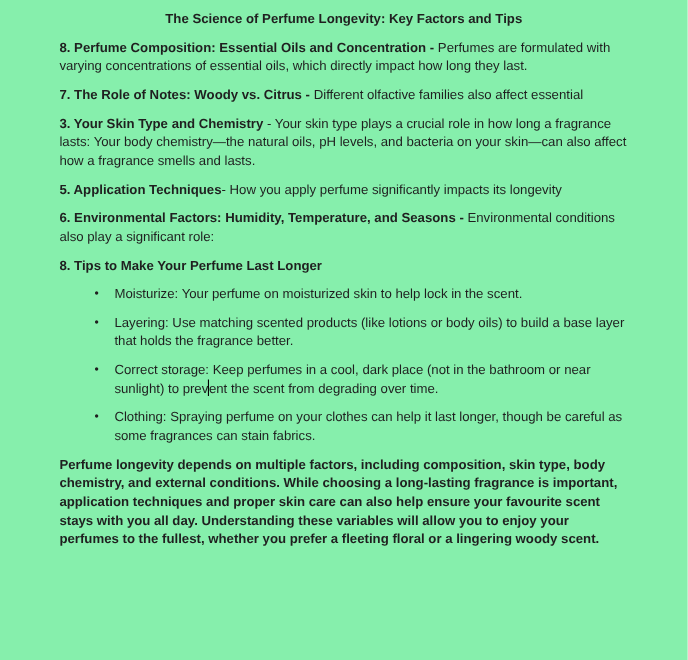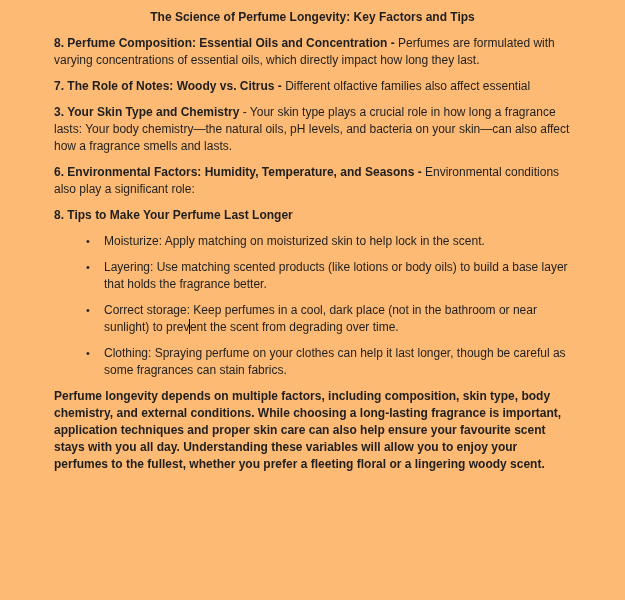--- a/index.html
+++ b/index.html
@@ -14,21 +14,21 @@
   }
   .page {
     box-sizing: border-box;
     width: 625px;
     height: 600px;
     padding: 9px 54px 0 54px;
     font-family: "Liberation Sans", sans-serif;
     font-size: 12px;
     line-height: 17px;
     color: #1f1f1f;
-    background: #fdba74;
+    background: #86efac;
   }
   p { margin: 0 0 9px 0; }
   .title {
     text-align: center;
     font-weight: 700;
   }
   .bold { font-weight: 700; }
   b { font-weight: 700; }
   ul.tips {
     list-style: none;
@@ -62,27 +62,28 @@
   <p class="title">The Science of Perfume Longevity: Key Factors and Tips</p>
 
 
   <p><b>8. Perfume Composition: Essential Oils and Concentration -</b><span> Perfumes are formulated with varying concentrations of essential oils, which directly impact how long they last.</span></p>
 
   <p><b>7. The Role of Notes: Woody vs. Citrus -</b><span> Different olfactive families also affect essential</span></p>
 
   <p><b>3. Your Skin Type and Chemistry</b><span> - Your skin type plays a crucial role in how long a fragrance lasts: Your body chemistry—the natural oils, pH levels, and bacteria on your skin—can also affect how a fragrance smells and lasts.</span></p>
 
 
+  <p><b>5. Application Techniques</b><span>- How you apply perfume significantly impacts its longevity</span></p>
 
   <p><b>6. Environmental Factors: Humidity, Temperature, and Seasons -</b><span> Environmental conditions also play a significant role:</span></p>
 
   <p class="bold">8. Tips to Make Your Perfume Last Longer</p>
 
   <ul class="tips">
-    <li><span class="bullet">•</span><span>Moisturize: Apply matching on moisturized skin to help lock in the scent.</span></li>
+    <li><span class="bullet">•</span><span>Moisturize: Your perfume on moisturized skin to help lock in the scent.</span></li>
     <li><span class="bullet">•</span><span>Layering: Use matching scented products (like lotions or body oils) to build a base layer that holds the fragrance better.</span></li>
     <li><span class="bullet">•</span><span>Correct storage: Keep perfumes in a cool, dark place (not in the bathroom or near sunlight) to prev</span><span class="caret"></span><span>ent the scent from degrading over time.</span></li>
     <li><span class="bullet">•</span><span>Clothing: Spraying perfume on your clothes can help it last longer, though be careful as some fragrances can stain fabrics.</span></li>
   </ul>
 
   <p class="bold">Perfume longevity depends on multiple factors, including composition, skin type, body chemistry, and external conditions. While choosing a long-lasting fragrance is important, application techniques and proper skin care can also help ensure your favourite scent stays with you all day. Understanding these variables will allow you to enjoy your perfumes to the fullest, whether you prefer a fleeting floral or a lingering woody scent.</p>
 
 </div>
 
 </body></html>

